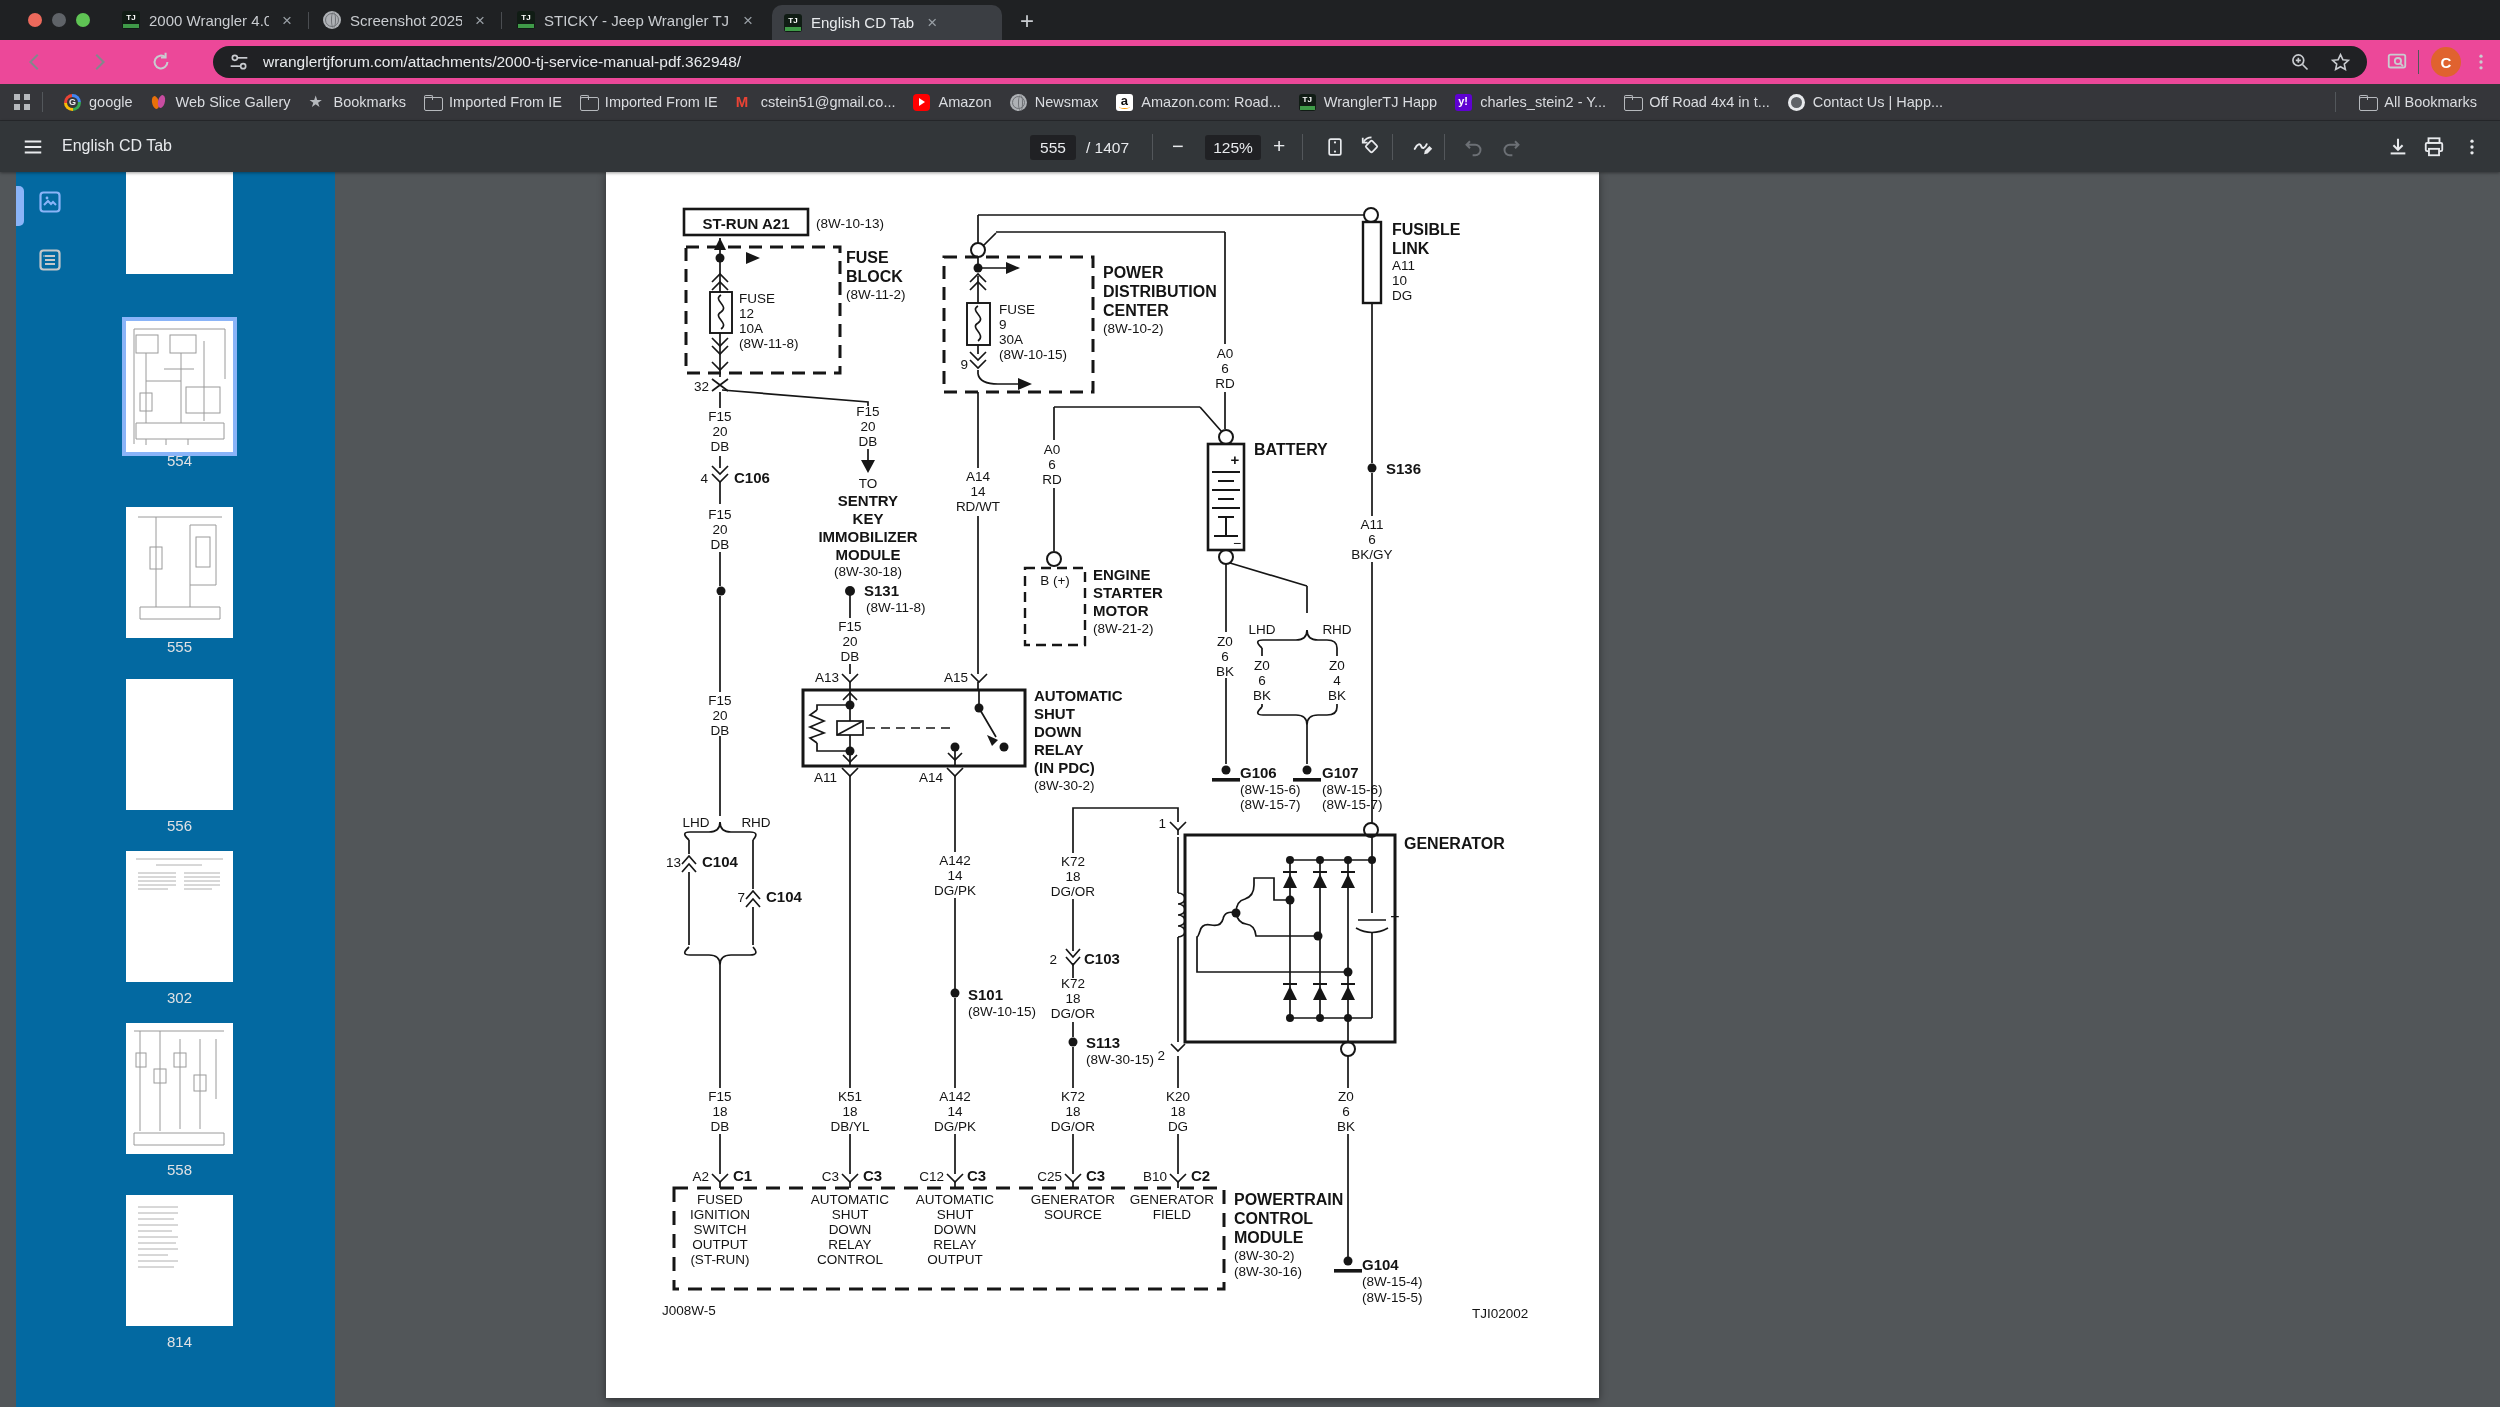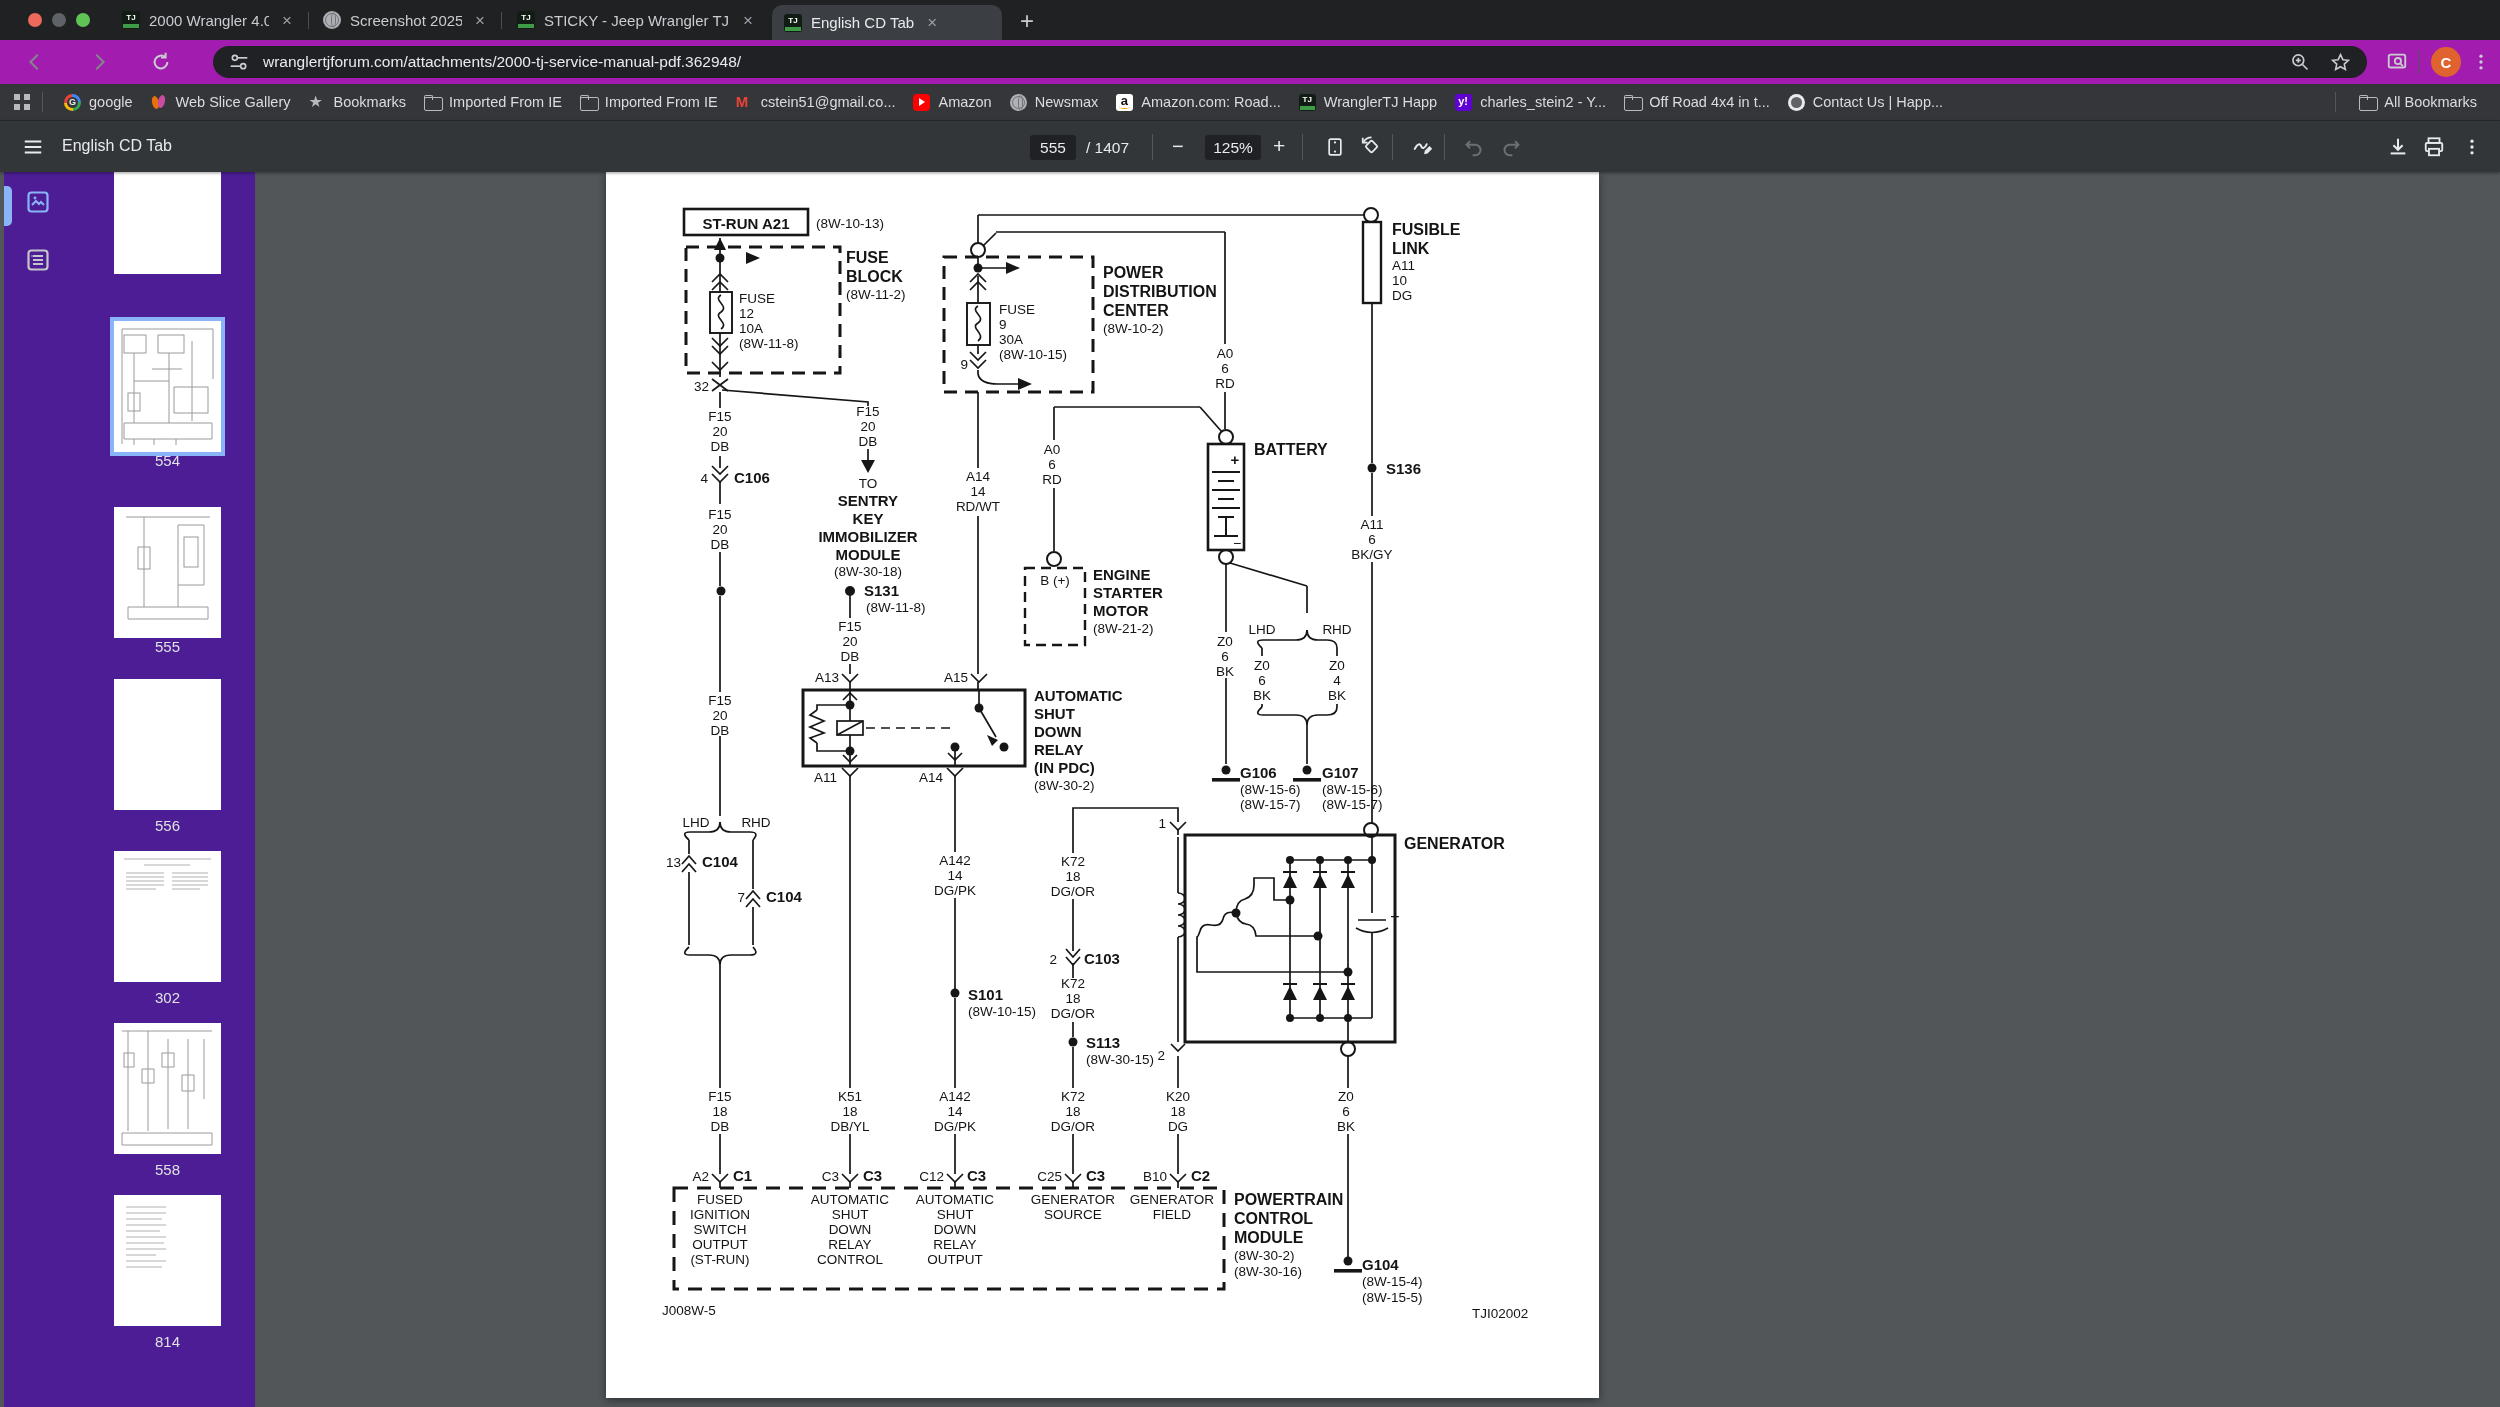--- a/index.html
+++ b/index.html
@@ -22,21 +22,21 @@
   .fav { width:18px; height:18px; flex:0 0 18px; border-radius:3px; position:relative;
     display:inline-block; }
   .fav.tj { background:#101c14; color:#fff; font-size:8px; font-weight:bold; text-align:center; line-height:13px; }
   .fav.tj i { position:absolute; left:1px; right:1px; bottom:1px; height:4px; background:#3f9b48; }
   .fav.globe { border-radius:50%; background:#aeb1b5; }
   .fav.globe:before { content:""; position:absolute; inset:2px; border-radius:50%; border:1.5px solid #6d7074; }
   .fav.globe:after { content:""; position:absolute; left:8px; top:1px; width:3px; height:16px;
     border-left:1.5px solid #6d7074; border-right:1.5px solid #6d7074; border-radius:50%; }
 
   
-  #toolbar { position:absolute; left:0; top:40px; width:2500px; height:44px; background:#a21caf; }
+  #toolbar { position:absolute; left:0; top:40px; width:2500px; height:44px; background:#ec4899; }
   .tbicon { position:absolute; top:50%; transform:translateY(-50%); width:34px; height:34px;
     display:flex; align-items:center; justify-content:center; border-radius:50%; }
   .urlpill { position:absolute; left:213px; top:6px; width:2154px; height:32px; background:#202124;
     border-radius:16px; display:flex; align-items:center; color:#e8eaed; font-size:15.5px; }
   .urlpill .txt { margin-left:14px; white-space:nowrap; }
   .avatar { position:absolute; left:2431px; top:7px; width:30px; height:30px; border-radius:50%;
     background:#e0622f; color:#fff; font-size:15px; font-weight:bold; display:flex;
     align-items:center; justify-content:center; }
 
   
@@ -82,21 +82,21 @@
   
   #pdfbar { position:absolute; left:0; top:121px; width:2500px; height:51px; background:#323639;
     color:#e8eaed; box-shadow:0 1px 3px rgba(0,0,0,.4); z-index:5; }
   .valbox { position:absolute; top:14px; height:25px; background:#202124; border-radius:3px;
     font-size:15.5px; display:flex; align-items:center; justify-content:center; color:#e8eaed; }
   .pdftext { position:absolute; font-size:15.5px; color:#e8eaed; top:18px; }
   .pdfsep { position:absolute; top:13px; width:1px; height:26px; background:#53575b; }
 
   
   #content { position:absolute; left:0; top:172px; width:2500px; height:1235px; overflow:hidden; }
-  #sidebar { position:absolute; left:4px; top:0; width:251px; height:1235px; background:#4c1d95; }
+  #sidebar { position:absolute; left:16px; top:0; width:319px; height:1235px; background:#0369a1; }
   #railsel { position:absolute; left:0; top:14px; width:8px; height:40px; background:#8ab4f8;
     border-radius:0 5px 5px 0; }
   .thumb { position:absolute; left:110px; width:107px; background:#fff; }
   .thumb.sel { outline:4px solid #8ab4f8; }
   .thumblabel { position:absolute; width:107px; left:110px; text-align:center; color:#dfe1e4; font-size:15px; }
   #page { position:absolute; left:606px; top:0; width:993px; height:1226px; background:#fff;
     box-shadow:0 2px 8px rgba(0,0,0,.45); }
   svg text { font-family:"Liberation Sans", sans-serif; fill:#141414; }
 
   .mini svg { display:block; }

